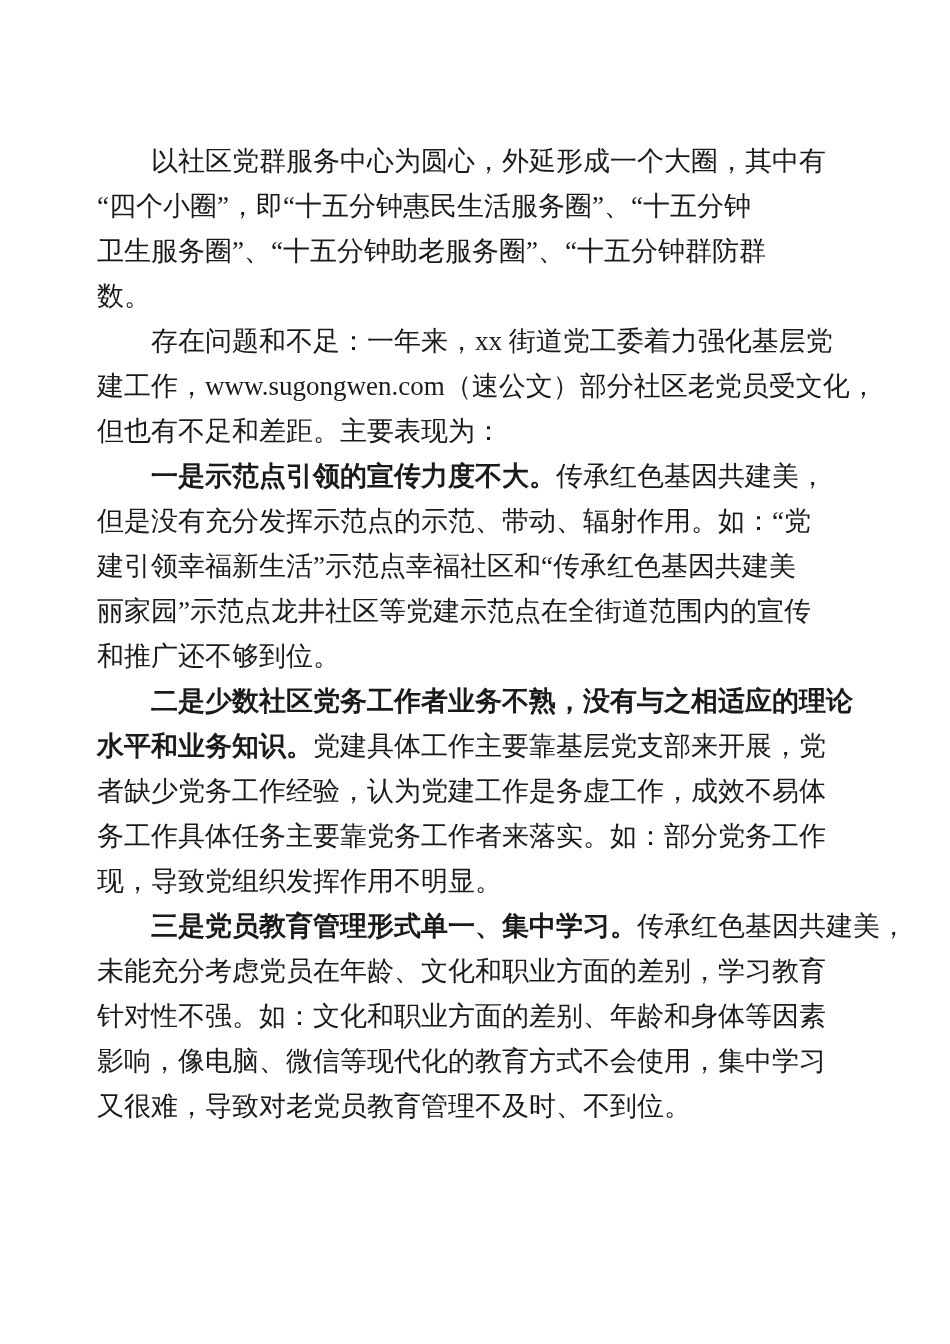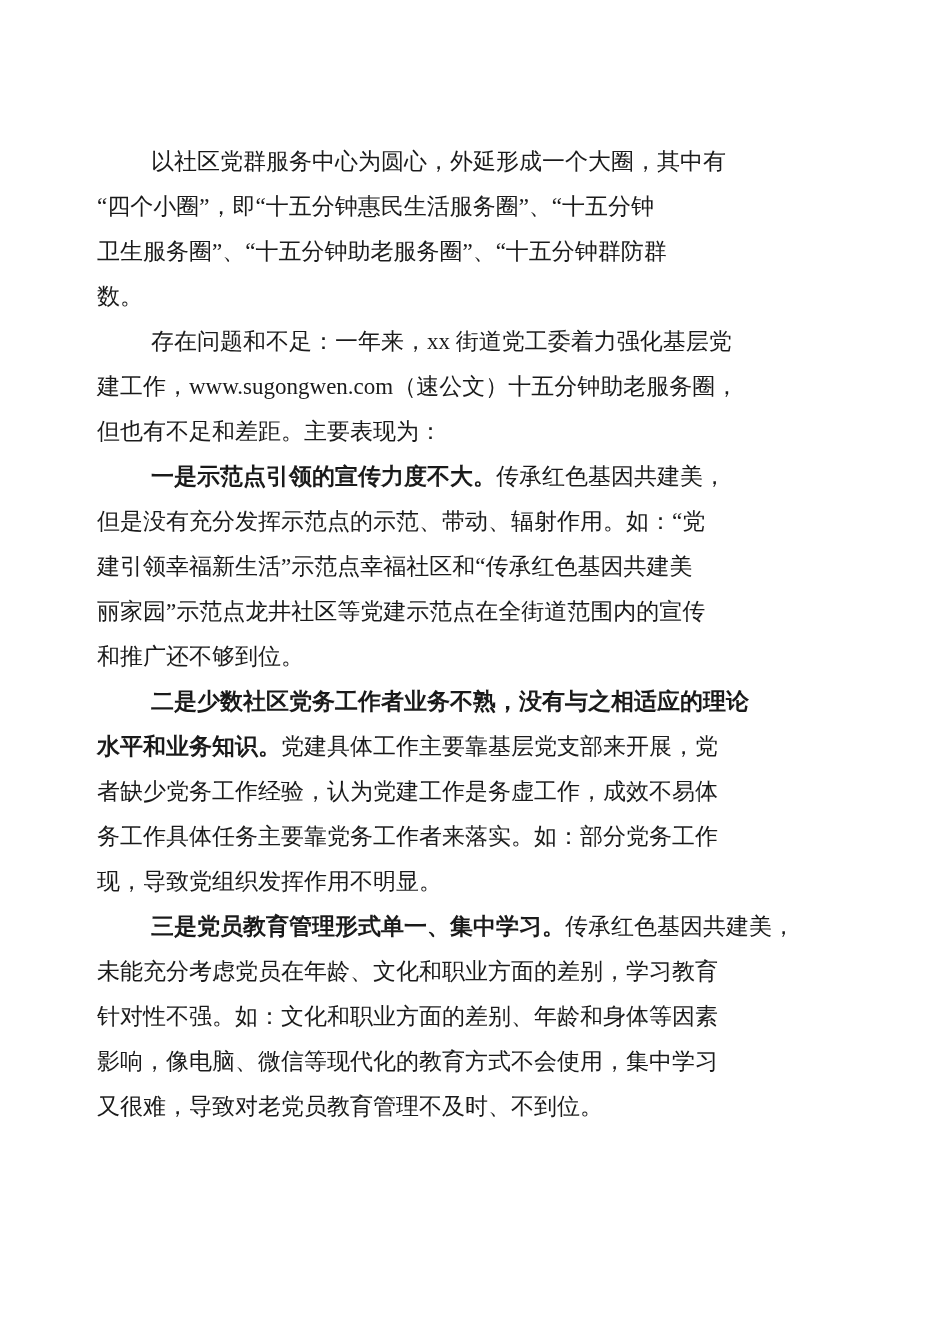--- a/index.html
+++ b/index.html
@@ -11,21 +11,21 @@
     height: 1344px;
     background: #ffffff;
     overflow: hidden;
   }
   .doc {
     box-sizing: border-box;
     width: 950px;
     height: 1344px;
     padding: 139px 90px 0 97px;
     font-family: "Liberation Serif", "DejaVu Serif", serif;
-    font-size: 23px;
+    font-size: 27px;
     line-height: 45px;
     color: #1a1a1a;
   }
   .paragraph {
     margin: 0;
   }
   .line {
     height: 45px;
     white-space: nowrap;
   }
@@ -45,21 +45,21 @@
 <div class="doc">
   <div>
       <div class="paragraph">
         <div class="line indent"><span class="seg">以社区党群服务中心为圆心，外延形成一个大圈，其中有</span></div>
         <div class="line"><span class="seg">“四个小圈”，即“十五分钟惠民生活服务圈”、“十五分钟</span></div>
         <div class="line"><span class="seg">卫生服务圈”、“十五分钟助老服务圈”、“十五分钟群防群</span></div>
         <div class="line"><span class="seg">数。</span></div>
       </div>
       <div class="paragraph">
         <div class="line indent"><span class="seg">存在问题和不足：一年来，xx 街道党工委着力强化基层党</span></div>
-        <div class="line"><span class="seg">建工作，www.sugongwen.com（速公文）十五分钟助老服务圈，</span></div>
+        <div class="line"><span class="seg">建工作，www.sugongwen.com（速公文）部分社区老党员受文化，</span></div>
         <div class="line"><span class="seg">但也有不足和差距。主要表现为：</span></div>
       </div>
       <div class="paragraph">
         <div class="line indent"><span class="seg bold">一是示范点引领的宣传力度不大。</span><span class="seg">传承红色基因共建美，</span></div>
         <div class="line"><span class="seg">但是没有充分发挥示范点的示范、带动、辐射作用。如：“党</span></div>
         <div class="line"><span class="seg">建引领幸福新生活”示范点幸福社区和“传承红色基因共建美</span></div>
         <div class="line"><span class="seg">丽家园”示范点龙井社区等党建示范点在全街道范围内的宣传</span></div>
         <div class="line"><span class="seg">和推广还不够到位。</span></div>
       </div>
       <div class="paragraph">

